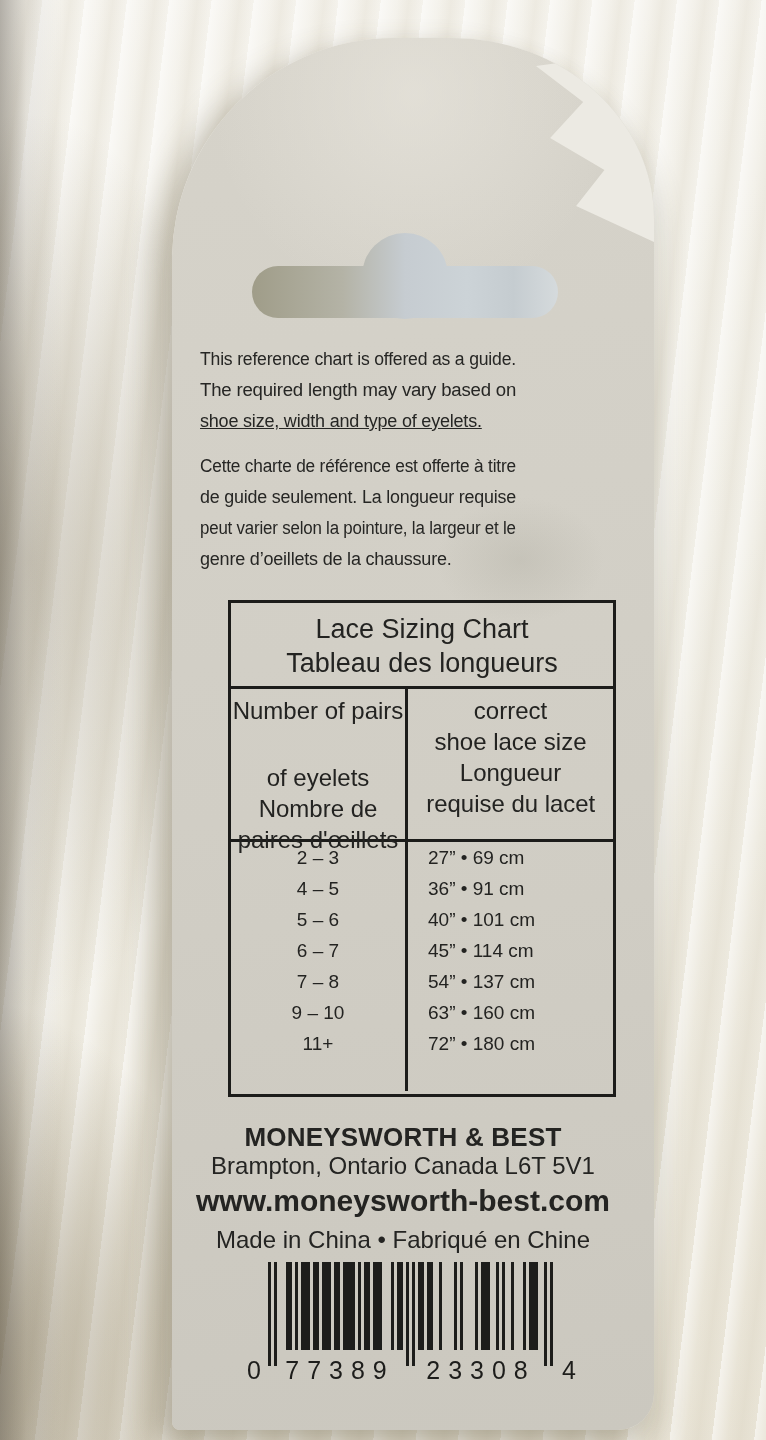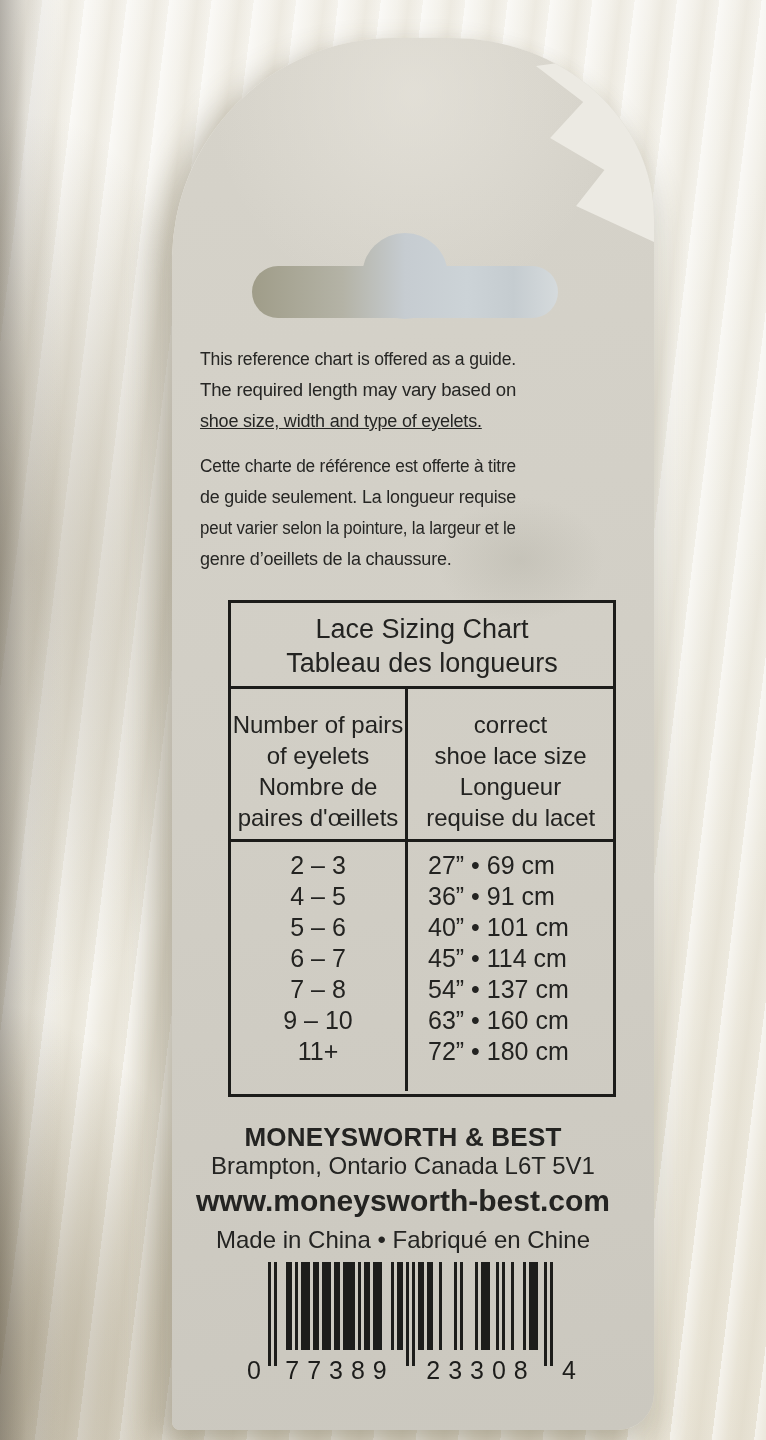--- a/index.html
+++ b/index.html
@@ -34,23 +34,23 @@
   .grow{transform-origin:0 50%;}
   
   .table{position:absolute;left:56px;top:562px;width:388px;height:497px;
          border:3px solid #1c1c1a;box-sizing:border-box;}
   .t-title{height:86px;border-bottom:3px solid #1c1c1a;box-sizing:border-box;
            text-align:center;padding-top:9px;font-size:27px;line-height:34px;}
   .t-head{display:flex;height:153px;border-bottom:3px solid #1c1c1a;box-sizing:border-box;}
   .t-body{display:flex;height:249px;box-sizing:border-box;}
   .cleft{width:177px;border-right:3px solid #1c1c1a;box-sizing:border-box;}
   .cright{flex:1;}
-  .t-head .cell{padding-top:20px;text-align:center;font-size:24px;line-height:31px;}
+  .t-head .cell{padding-top:6px;text-align:center;font-size:24px;line-height:31px;}
   .hl-gap{margin-top:13px;}
-  .dcol{padding-top:8px;font-size:25px;line-height:31px;}
+  .dcol{padding-top:0;font-size:19px;line-height:31px;}
   .dcol.cleft{text-align:center;}
   .dcol.cright{padding-left:20px;}
   .fl-c{margin:0 auto;}
   
   .fline{position:absolute;left:0;width:462px;text-align:center;color:#242422;}
   .f-brand{top:1084px;font-size:26px;font-weight:bold;letter-spacing:0.2px;}
   .f-addr{top:1114px;font-size:24px;}
   .f-url{top:1146px;font-size:30px;font-weight:bold;}
   .f-origin{top:1188px;font-size:24px;}
   
@@ -103,21 +103,21 @@
     </div>
 
     <div class="table">
       <div class="t-title">
         <span class="fitline fl-c" style="transform: scaleX(1);">Lace Sizing Chart</span>
         <span class="fitline fl-c" style="transform: scaleX(1);">Tableau des longueurs</span>
       </div>
       <div class="t-head">
         <div class="cell cleft">
           <span class="fitline fl-c" style="transform: scaleX(1);">Number of pairs</span>
-          <span class="fitline fl-c" style="transform: scaleX(1);">of eyelets</span>
+          <span class="fitline fl-c" style="transform: scaleX(1); margin-top: 36px;">of eyelets</span>
           <span class="fitline fl-c hl-gap" style="transform: scaleX(1);">Nombre de</span>
           <span class="fitline fl-c" style="transform: scaleX(1);">paires d'œillets</span>
         </div>
         <div class="cell cright">
           <span class="fitline fl-c" style="transform: scaleX(1);">correct</span>
           <span class="fitline fl-c" style="transform: scaleX(1);">shoe lace size</span>
           <span class="fitline fl-c hl-gap" style="transform: scaleX(1);">Longueur</span>
           <span class="fitline fl-c" style="transform: scaleX(0.997326);">requise du lacet</span>
         </div>
       </div>

